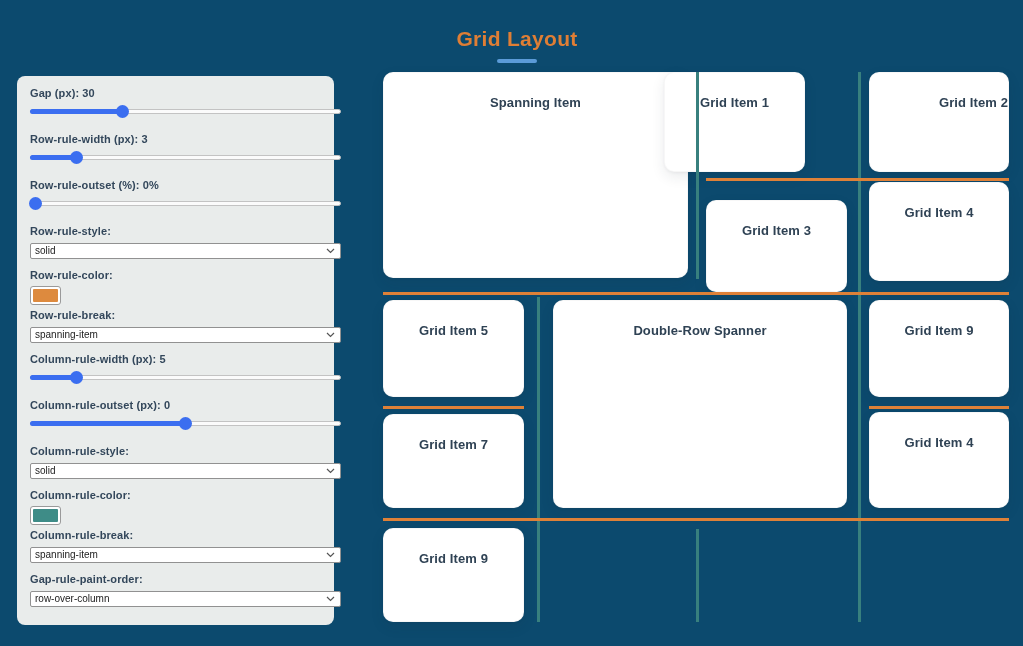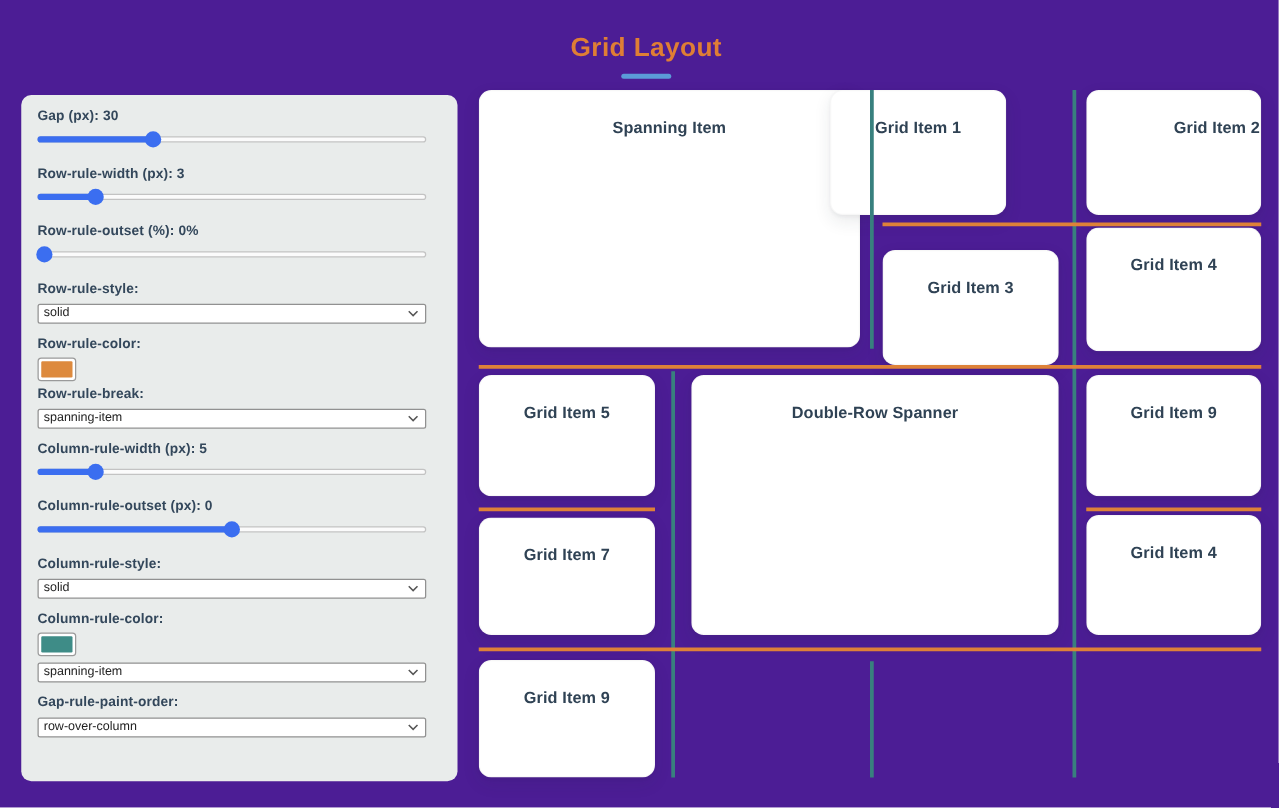--- a/index.html
+++ b/index.html
@@ -5,30 +5,30 @@
   :root{
     --title:#DF7E35; --title-underline:#5B9BD8;
     --row-rule:#DE8138; --column-rule:#38807E;
     --row-rule-swatch:#DD8A3E; --column-rule-swatch:#3E8C87;
     --slider-accent:#3B6EF0; --sidebar-bg:#E9ECEB;
     --label-text:#33475B; --card-text:#2F4254;
   }
   *{margin:0;padding:0;box-sizing:border-box;}
   html,body{width:1023px;height:646px;overflow:hidden;background:#fff;
     font-family:"Liberation Sans",sans-serif;}
-  .page{position:relative;width:1023px;height:646px;background:#4c1d95;}
+  .page{position:relative;width:1023px;height:646px;background:#0c4a6e;}
 
   
   .title{position:absolute;left:0;top:27px;width:1034px;text-align:center;
     font-size:21px;font-weight:700;color:var(--title);letter-spacing:.3px;}
   .title-underline{position:absolute;left:497px;top:59px;width:40px;height:4px;
     border-radius:2px;background:var(--title-underline);}
 
   
-  .panel{position:absolute;left:17px;top:76px;width:349px;height:549px;
+  .panel{position:absolute;left:17px;top:76px;width:317px;height:549px;
     background:var(--sidebar-bg);border-radius:8px;padding:10px 13px 12px 13px;}
   .lbl{font-size:11px;font-weight:700;color:var(--label-text);line-height:14px;letter-spacing:.1px;}
   .ctrl-slider{margin-bottom:14px;}
   .slider{position:relative;height:13px;margin-top:5px;width:311px;}
   .track{position:absolute;left:0;right:0;top:4px;height:5px;border-radius:3px;
     background:#fbfbfb;border:1px solid #c3c3c3;}
   .fill{position:absolute;left:-1px;top:-1px;height:5px;border-radius:3px;
     background:var(--slider-accent);}
   .thumb{position:absolute;top:0;width:13px;height:13px;border-radius:50%;
     background:var(--slider-accent);}
@@ -157,20 +157,21 @@
     </div>
 
     <div class="ctrl-color">
       <div class="lbl">Column-rule-color:</div>
       <button class="color-input">
         <span class="swatch" style="background:var(--column-rule-swatch);"></span>
       </button>
     </div>
 
     <div class="ctrl-select">
+      <div class="lbl">Column-rule-break:</div>
       <div class="select">
         <span class="sel-value">spanning-item</span>
         <span class="chev">
           <svg width="9" height="6" viewBox="0 0 9 6">
               <polyline points="1,1 4.5,4.5 8,1" fill="none" stroke="#555" stroke-width="1.2"></polyline>
             </svg>
         </span>
       </div>
     </div>
 

